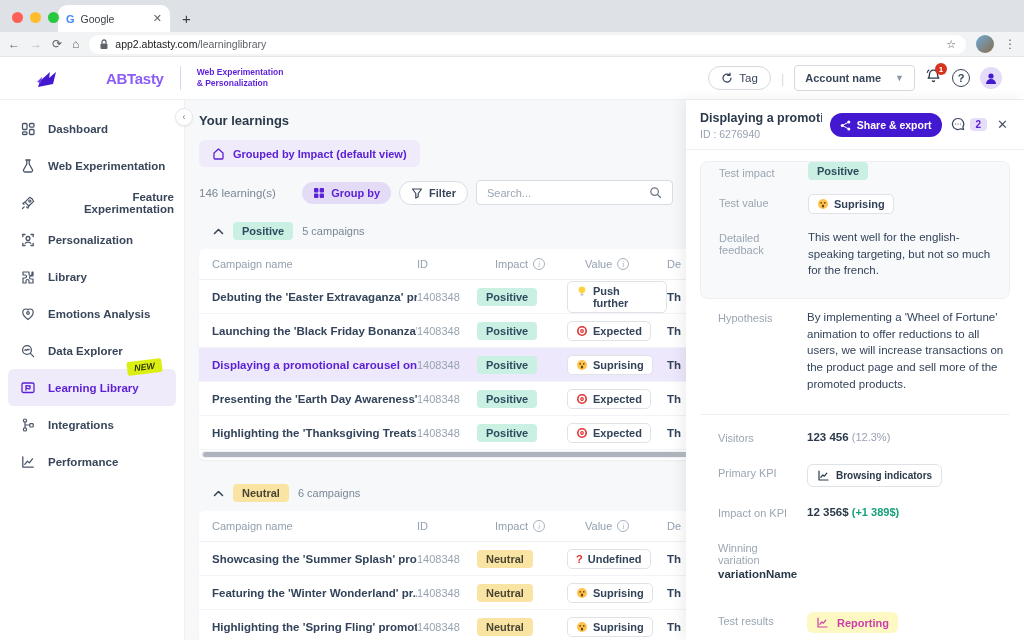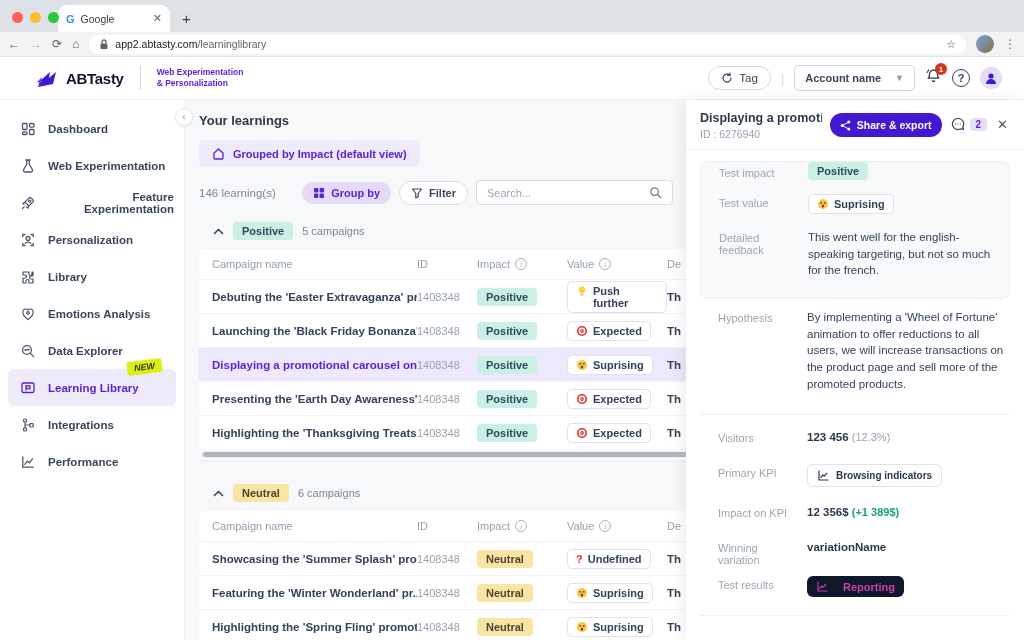--- a/index.html
+++ b/index.html
@@ -23,21 +23,21 @@
   .omnibox .url { font-size:10.5px; }
   .omnibox .url .domain { color:#202124; }
   .omnibox .url .path { color:#5F6368; }
   .omni-star { margin-left:auto; color:#5F6368; font-size:11px; }
   .chrome-avatar { width:18px; height:18px; border-radius:50%; background:linear-gradient(135deg,#6FA8DC,#8B6F47); }
   .chrome-menu { color:#5F6368; font-size:12px; letter-spacing:0; }
 
   
   .app-header { height:43px; background:#fff; border-bottom:1px solid #EEF0F3; display:flex; align-items:center; padding:0 22px 0 34px; gap:10px; }
   .logo-wrap { display:flex; align-items:center; gap:6px; }
-  .logo-text { font-size:15px; font-weight:bold; color:#0f172a; letter-spacing:-0.3px; }
+  .logo-text { font-size:15px; font-weight:bold; color:#8b5cf6; letter-spacing:-0.3px;margin-left:40px; }
   .logo-divider { width:1px; height:24px; background:#DDD3F5; margin:0 6px; }
   .product-name { font-size:8.5px; font-weight:bold; color:#5B1EDB; line-height:1.25; }
   .header-right { margin-left:auto; display:flex; align-items:center; gap:10px; }
   .tag-btn { display:flex; align-items:center; gap:6px; border:1px solid #D5DAE0; border-radius:15px; padding:5px 12px; font-size:11.5px; color:#39465A; background:#fff; }
   .hdr-sep { color:#D5DAE0; font-size:13px; }
   .account-select { display:flex; align-items:center; gap:14px; border:1px solid #D5DAE0; border-radius:4px; padding:6px 10px; font-size:11px; font-weight:bold; color:#39465A; background:#fff; }
   .account-select .chev { color:#8C98A6; font-size:9px; }
   .bell-wrap { position:relative; }
   .bell-badge { position:absolute; top:-5px; right:-5px; background:#D6331F; color:#fff; font-size:8px; font-weight:bold; border-radius:50%; width:12px; height:12px; display:flex; align-items:center; justify-content:center; }
   .help-circle { width:18px; height:18px; border:1.4px solid #39465A; border-radius:50%; display:flex; align-items:center; justify-content:center; font-size:11px; font-weight:bold; color:#39465A; }
@@ -70,21 +70,21 @@
   .group.second { margin-top:24px; }
   .group-head { display:flex; align-items:center; gap:9px; padding-left:14px; margin-bottom:9px; }
   .imp-badge { font-size:11px; font-weight:bold; padding:3px 9px; border-radius:4px; }
   .imp-positive { background:#C9F0E2; color:#2F4A5E; }
   .imp-neutral { background:#FAE4A4; color:#4A4432; }
   .camp-count { font-size:11px; color:#7A8795; }
 
   .table-card { background:#fff; border-radius:6px; box-shadow:0 1px 2px rgba(16,24,40,.05); overflow:hidden; }
   .thead, .trow { display:grid; grid-template-columns:205px 60px 90px 100px 1fr; align-items:center; padding-left:13px; }
   .thead { height:31px; color:#93A1B0; font-size:11px; border-bottom:1px solid #EEF1F4; }
-  .th-flex { display:flex; align-items:flex-start; gap:5px; }
+  .th-flex { display:flex; align-items:flex-start; gap:5px;margin-left:18px; }
   .info-i { width:12px; height:12px; border:1px solid #A6B2BF; border-radius:50%; color:#A6B2BF; font-size:8px; display:inline-flex; align-items:center; justify-content:center; font-style:italic; font-family:"Liberation Serif", serif; }
   .trow { height:34px; border-bottom:1px solid #F1F3F6; font-size:11.5px; }
   .trow:last-of-type { border-bottom:none; }
   .trow .name { font-weight:bold; color:#33435A; white-space:nowrap; overflow:hidden; padding-right:10px; }
   .trow.selected { background:#EDE8FB; }
   .trow.selected .name { color:#5A1FD6; }
   .cell-id { color:#97A3B1; font-size:11px; }
   .val-badge { display:inline-flex; gap:5px; border:1px solid #DFE3E8; background:#fff; border-radius:5px; padding:3px 8px; font-size:11px; font-weight:bold; color:#33435A; justify-self:start; }
   .q-mark { color:#E03131; font-weight:bold; font-size:11px; }
   .cell-extra { font-weight:bold; color:#33435A; white-space:nowrap; overflow:hidden; }
@@ -105,21 +105,21 @@
   .panel-card { margin:11px 14px 0 14px; background:#F8F9FB; border:1px solid #EDEFF2; border-radius:8px; padding:2px 18px 4px 18px; }
   .f-row { display:flex; margin-bottom:15px; }
   .f-label { width:77px; flex-shrink:0; color:#9AA6B2; font-size:11px; padding-top:3px; margin-right:12px; }
   .f-text { font-size:11.5px; color:#33435A; line-height:1.45; }
   .f-strong { font-size:11.5px; font-weight:bold; color:#2B3A4A; padding-top:2px; }
   .f-muted { color:#98A2B3; font-weight:normal; font-size:11px; }
   .f-green { color:#16A07A; font-weight:bold; font-size:11px; }
   .panel-rows { padding:4px 14px 0 32px; }
   .panel-divider { border-top:1px solid #EEF1F4; margin:4px 14px 10px 14px; }
   .kpi-badge { display:inline-flex; align-items:center; gap:6px; border:1px solid #DFE3E8; background:#fff; border-radius:6px; padding:4px 9px; font-size:10px; font-weight:bold; color:#2B3A4A; }
-  .report-badge { display:inline-flex; align-items:center; gap:14px; background:#0f172a; border-radius:6px; padding:4px 9px; font-size:11px; font-weight:bold; color:#CC3FA8; }
+  .report-badge { display:inline-flex; align-items:center; gap:8px; background:#fef9c3; border-radius:6px; padding:4px 9px; font-size:11px; font-weight:bold; color:#CC3FA8; }
   .screens-row { border-top:1px solid #EEF1F4; margin:10px 14px 0 14px; padding:12px 0 0 6px; display:flex; align-items:center; gap:8px; }
 
   
   .mini-ico { display:inline-flex; width:12px; height:12px; }
 </style>
 </head>
 <body>
 
 <div class="tabstrip">
   <div class="traffic">
@@ -562,21 +562,21 @@
           <svg width="13" height="13" viewBox="0 0 13 13" fill="none" stroke="#2B3A4A" stroke-width="1.2" stroke-linecap="round" stroke-linejoin="round">
               <path d="M2 2v9h9M3.8 8.4l2-2.4 1.6 1.2 2.4-3"></path>
             </svg>
           <span>Browsing indicators</span>
         </span>
       </div>
       <div class="f-row" style="margin-bottom:20px;">
         <span class="f-label">Impact on KPI</span>
         <span class="f-strong"><span>12 356$</span> <span class="f-green">(+1 389$)</span></span>
       </div>
-      <div class="f-row" style="margin-bottom:10px;">
+      <div class="f-row" style="margin-bottom:32px;flex-direction:column;">
         <span class="f-label">Winning variation</span>
         <span class="f-strong">variationName</span>
       </div>
       <div class="f-row" style="margin-bottom:8px;">
         <span class="f-label">Test results</span>
         <span class="report-badge">
           <svg width="13" height="13" viewBox="0 0 13 13" fill="none" stroke="#CC3FA8" stroke-width="1.2" stroke-linecap="round" stroke-linejoin="round">
               <path d="M2 2v9h9M3.8 8.4l2-2.4 1.6 1.2 2.4-3"></path>
             </svg>
           <span>Reporting</span>

